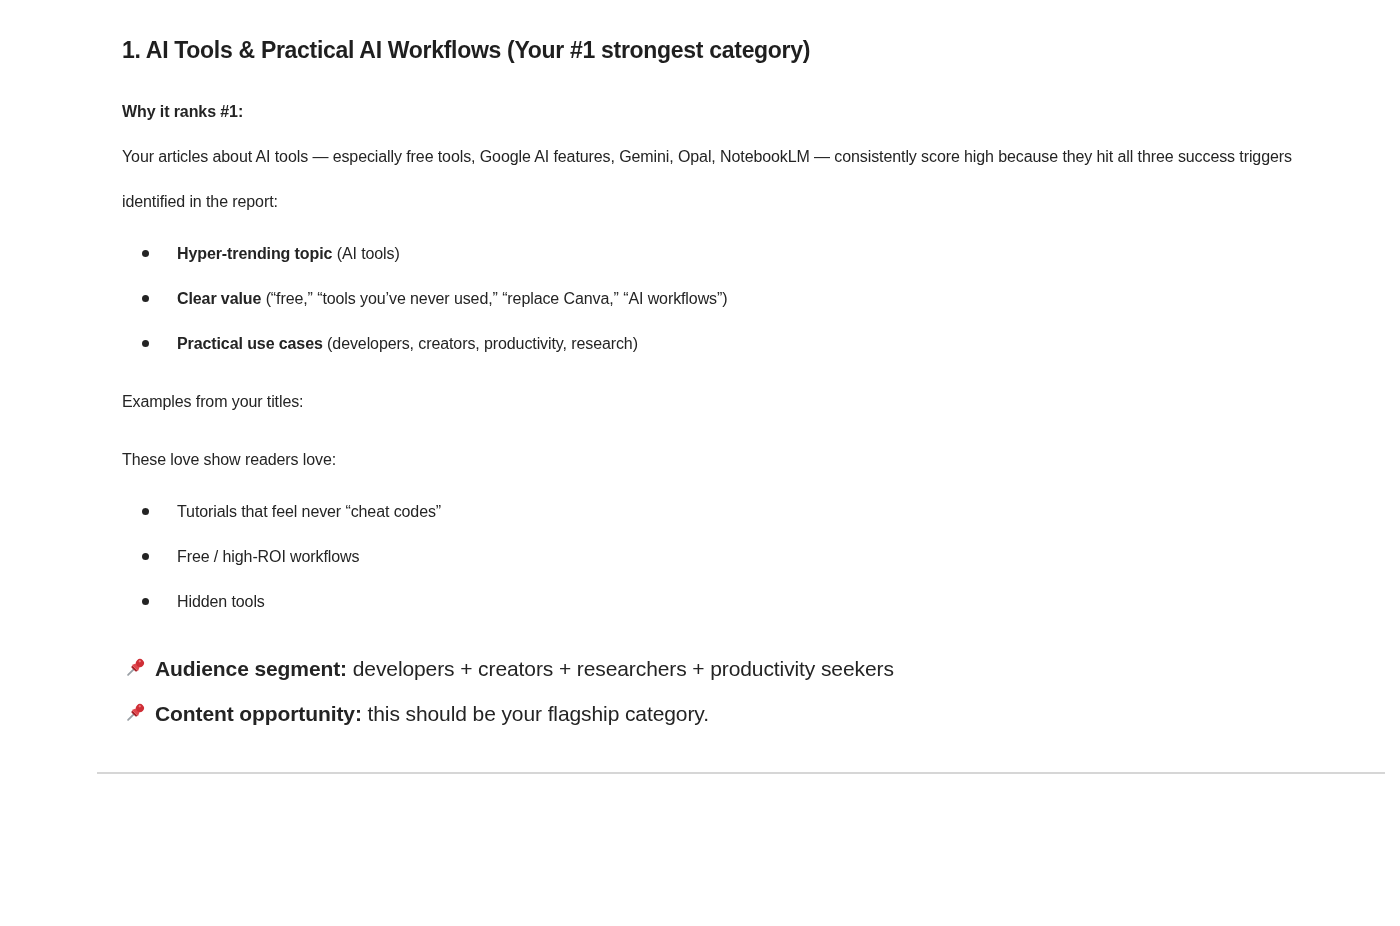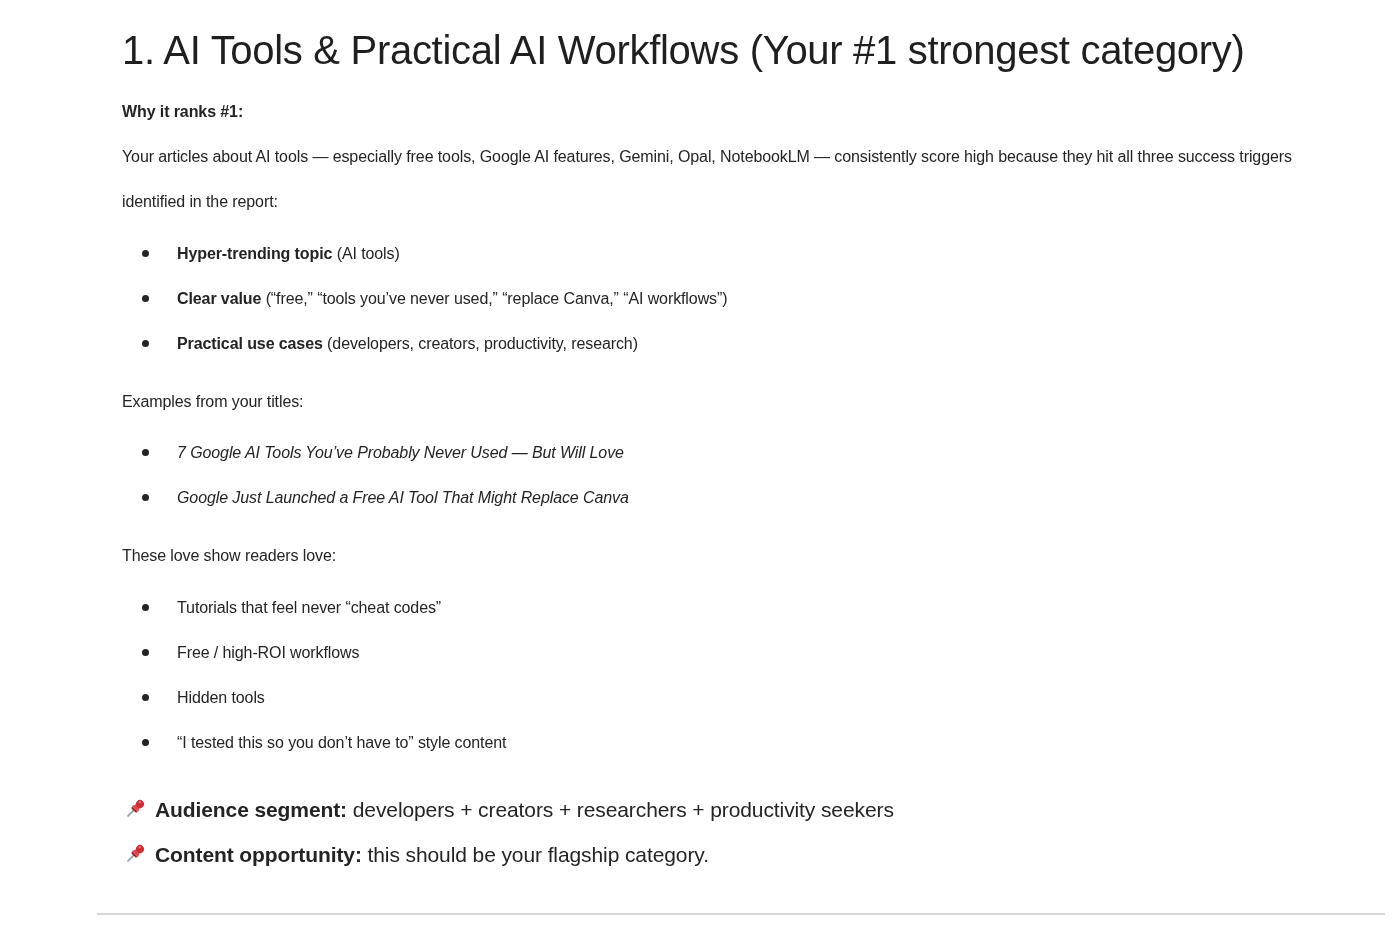--- a/index.html
+++ b/index.html
@@ -10,23 +10,23 @@
     background: #ffffff;
     color: #242424;
     font-family: "Liberation Sans", sans-serif;
     overflow: hidden;
   }
   .content {
     padding: 0 95px 0 122px;
   }
   .section-heading {
     margin: 30px 0 0 0;
-    font-size: 40px;
+    font-size: 23px;
     line-height: 40px;
-    font-weight: 400;
+    font-weight: 700;
     letter-spacing: -0.3px;
     color: #1f1f1f;
   }
   .body-text {
     font-size: 16px;
     line-height: 45px;
     letter-spacing: -0.1px;
   }
   .why-label {
     margin: 19px 0 0 0;
@@ -101,32 +101,27 @@
   <p class="body-text intro-para">Your articles about AI tools — especially free tools, Google AI features, Gemini, Opal, NotebookLM — consistently score high because they hit all three success triggers identified in the report:</p>
 
   <ul class="bullet-list">
     <li><span class="b">Hyper-trending topic</span><span> (AI tools)</span></li>
     <li><span class="b">Clear value</span><span> (“free,” “tools you’ve never used,” “replace Canva,” “AI workflows”)</span></li>
     <li><span class="b">Practical use cases</span><span> (developers, creators, productivity, research)</span></li>
   </ul>
 
   <p class="body-text section-label">Examples from your titles:</p>
 
-  <ul class="bullet-list italic-list tight">
-    <li>7 Google AI Tools You’ve Probably Never Used — But Will Love</li>
-    <li>Google Just Launched a Free AI Tool That Might Replace Canva</li>
-  </ul>
 
   <p class="body-text section-label">These love show readers love:</p>
 
   <ul class="bullet-list">
     <li>Tutorials that feel never “cheat codes”</li>
     <li>Free / high-ROI workflows</li>
     <li>Hidden tools</li>
-    <li>“I tested this so you don’t have to” style content</li>
   </ul>
 
   <div class="pins">
     <div class="pin-line">
       <span class="pin-icon">
         <svg width="24" height="24" viewBox="0 0 24 24" aria-hidden="true">
           <g transform="rotate(45 12 12)">
             <path d="M12 13.5 L12 21.8" stroke="#9aa0a6" stroke-width="1.8" stroke-linecap="round" fill="none"></path>
             <rect x="8.4" y="12.1" width="7.2" height="2" rx="1" fill="#a31f26"></rect>
             <path d="M9.3 8.3 L14.7 8.3 L16.3 12.2 L7.7 12.2 Z" fill="#e0474e"></path>

